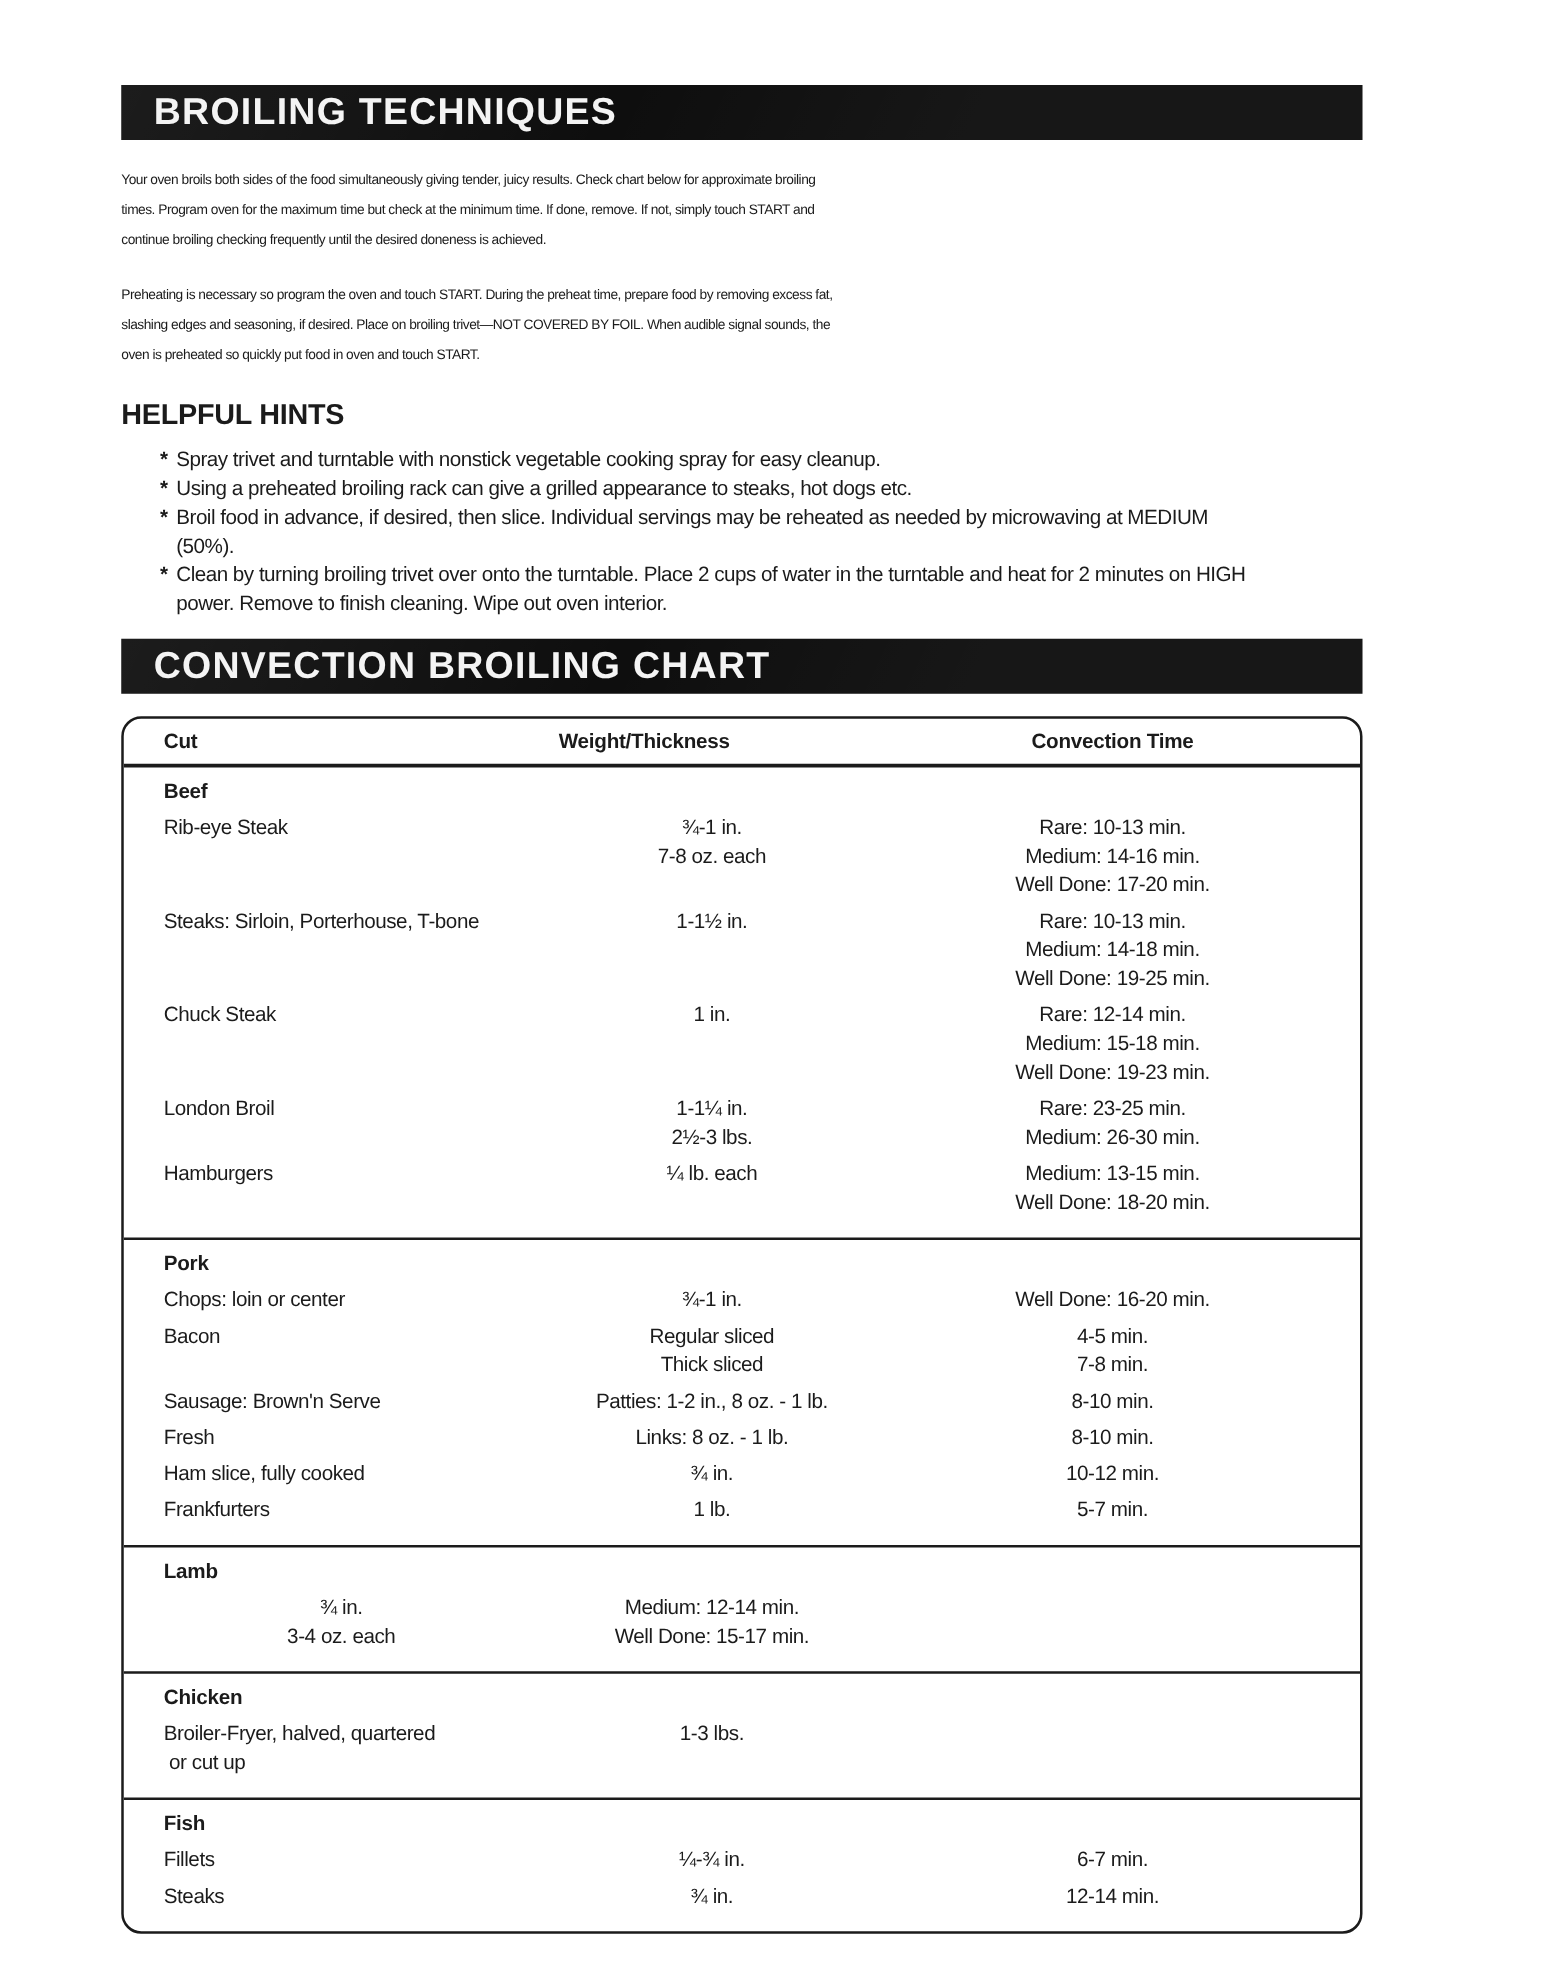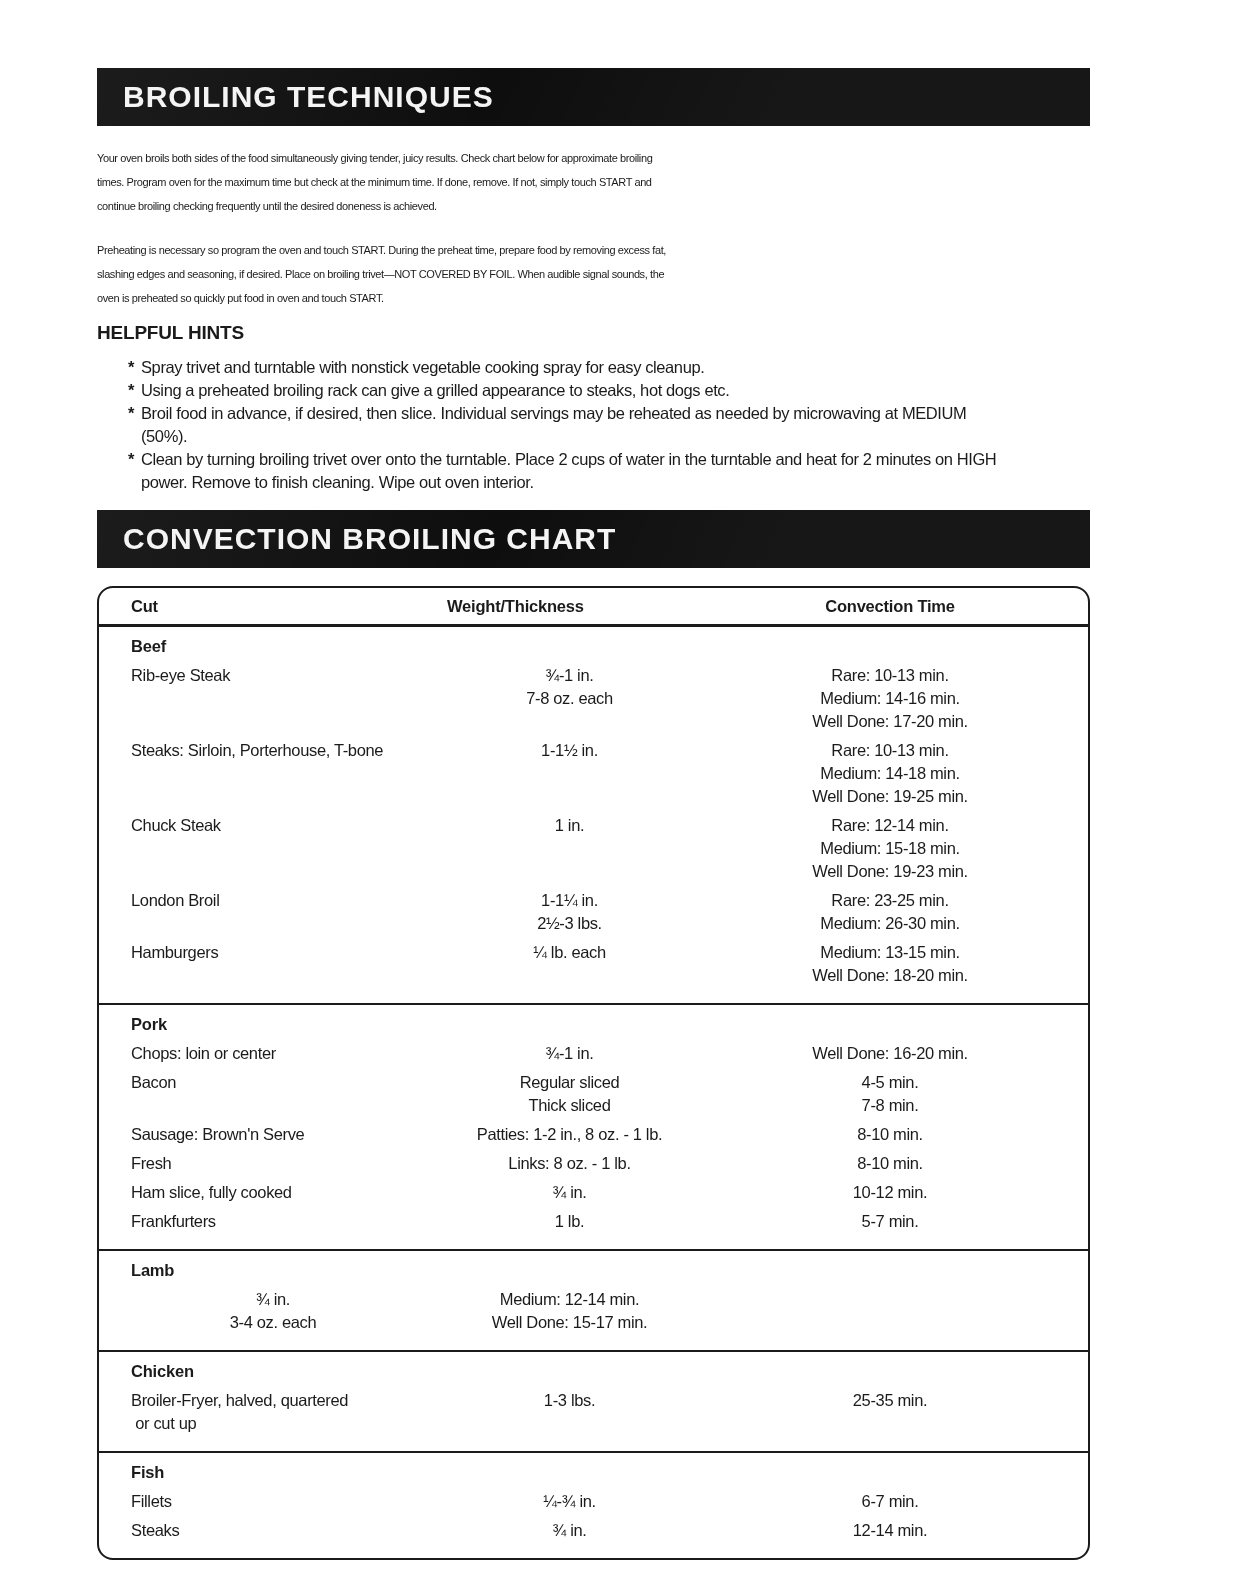--- a/index.html
+++ b/index.html
@@ -20,41 +20,41 @@
     overflow: hidden;
   }
   .content {
     width: 993px;
     margin-left: 97px;
     padding-top: 68px;
   }
   .banner {
     background: var(--banner-bg);
     color: var(--banner-text);
-    height: 58px;
+    height: 44px;
     display: flex;
     align-items: center;
     padding-left: 26px;
     font-weight: bold;
     font-size: 30px;
     letter-spacing: 1px;
     background-image: linear-gradient(115deg, rgba(255,255,255,0.06) 0%, rgba(0,0,0,0) 40%, rgba(255,255,255,0.04) 70%);
   }
   .banner-2 { margin-top: 16px; }
   .para {
     font-size: 11px;
     letter-spacing: -0.4px;
     line-height: 24px;
     white-space: pre-line;
     margin: 20px 0 0 0;
   }
   .hints-title {
-    margin-top: 12px;
-    font-weight: bold;
-    font-size: 19px;
+    margin-top: 22px;
+    font-weight: bold;
+    font-size: 23px;
     letter-spacing: -0.2px;
   }
   .hints { margin-top: 12px; }
   .hint {
     display: flex;
     padding-left: 31px;
     font-size: 16.5px;
     letter-spacing: -0.4px;
     line-height: 23px;
   }
@@ -234,21 +234,20 @@
               <div class="t-cell time"><span class="time-block">Medium: 12-14 min.
 Well Done: 15-17 min.</span></div>
             </div>
           </div>
           <div class="t-section">
             <div class="t-section-title">Chicken</div>
             <div class="t-row">
               <div class="t-cell cut">Broiler-Fryer, halved, quartered
 &nbsp;or cut up</div>
               <div class="t-cell weight">1-3 lbs.</div>
-              <div class="t-cell time"><span class="time-block">25-35 min.</span></div>
             </div>
           </div>
           <div class="t-section">
             <div class="t-section-title">Fish</div>
             <div class="t-row">
               <div class="t-cell cut">Fillets</div>
               <div class="t-cell weight">¼-¾ in.</div>
               <div class="t-cell time"><span class="time-block">6-7 min.</span></div>
             </div>
             <div class="t-row">

